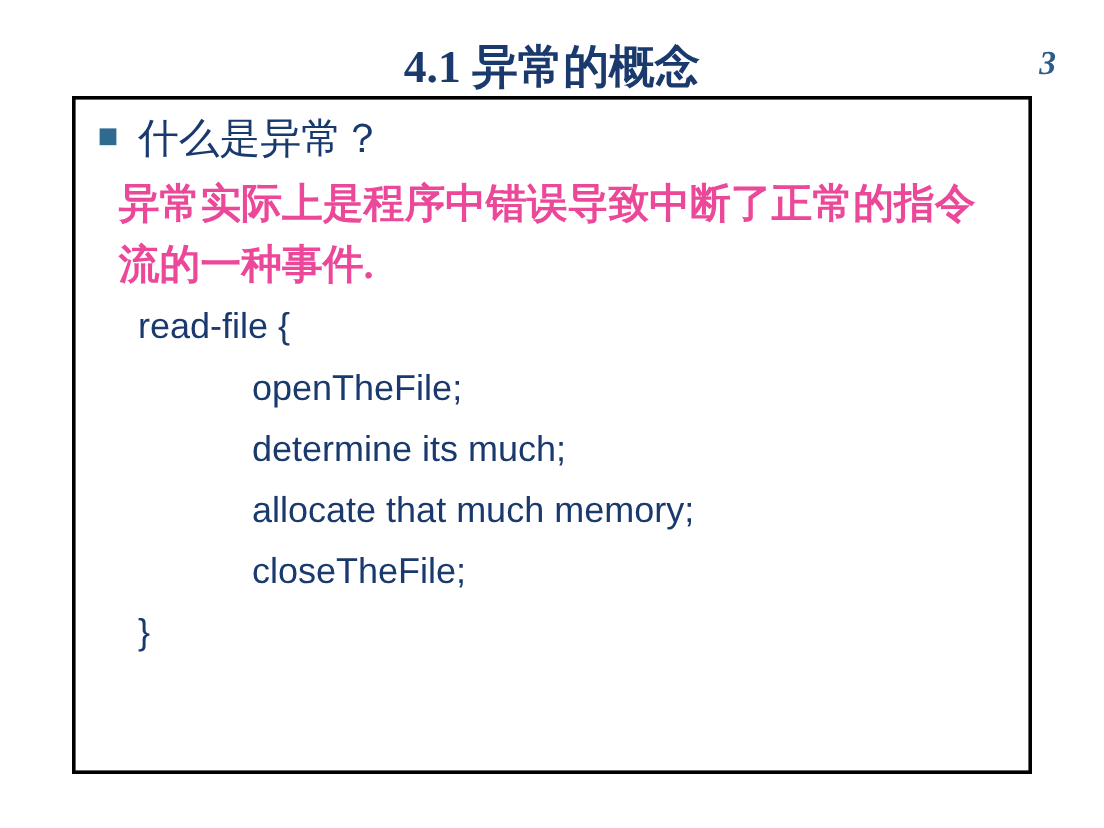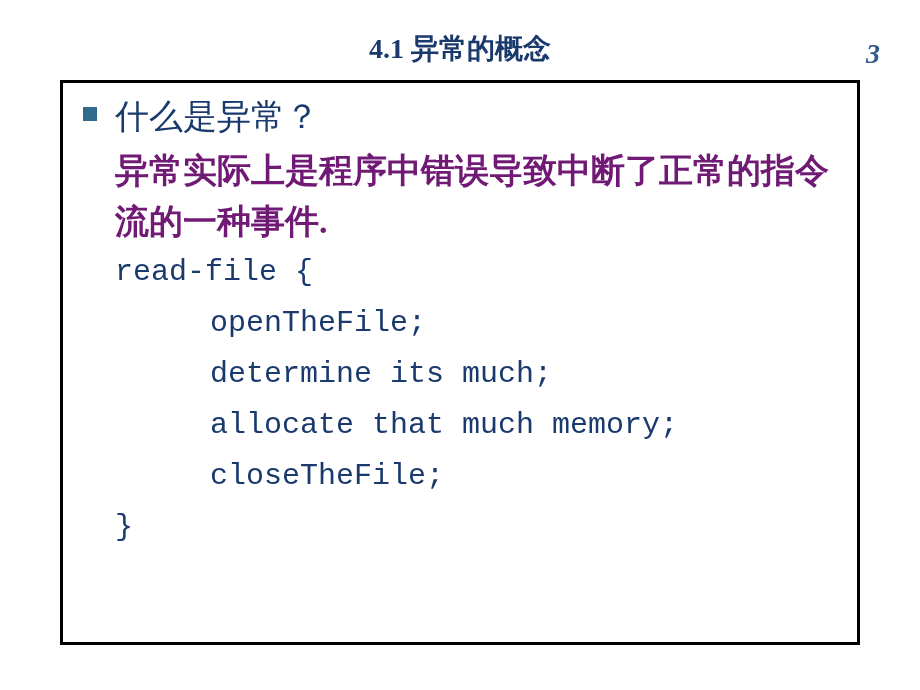--- a/index.html
+++ b/index.html
@@ -21,21 +21,21 @@
       background: #ffffff;
     }
     .title-bar {
       position: absolute;
       top: 30px;
       left: 0;
       width: 100%;
       text-align: center;
     }
     .title {
-      font-size: 28px;
+      font-size: 38px;
       font-weight: bold;
       color: #1a3a6e;
       font-family: "SimSun", "宋体", serif;
     }
     .page-number {
       position: absolute;
       top: 38px;
       right: 40px;
       font-size: 28px;
       font-weight: bold;
@@ -66,31 +66,31 @@
       flex-shrink: 0;
     }
     .bullet-text {
       font-size: 34px;
       font-weight: normal;
       color: #1a3a6e;
       line-height: 1.4;
     }
     .body-text {
       font-size: 34px;
-      color: #701a75;
+      color: #ec4899;
       line-height: 1.5;
-      margin-left: 32px;
+      margin-left: 16px;
       font-weight: bold;
     }
     .code-block {
       margin-left: 32px;
       font-size: 30px;
       color: #1a3a6e;
       line-height: 1.7;
-      font-family: Liberation Mono, monospace;
+      font-family: Liberation Sans, sans-serif;
       font-weight: normal;
     }
     .code-line {
       white-space: pre;
     }
     .code-indent {
       padding-left: 95px;
     }
   </style>
 </head>

